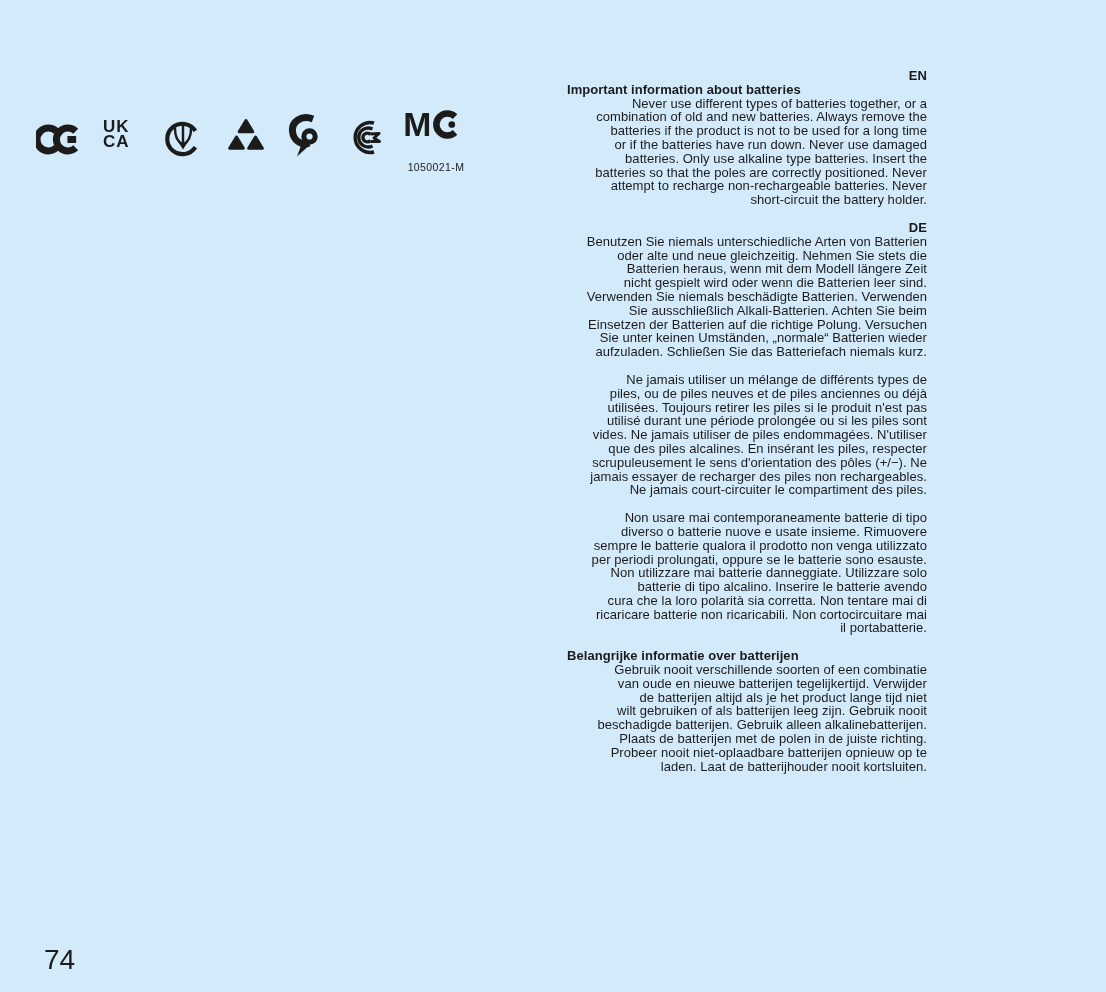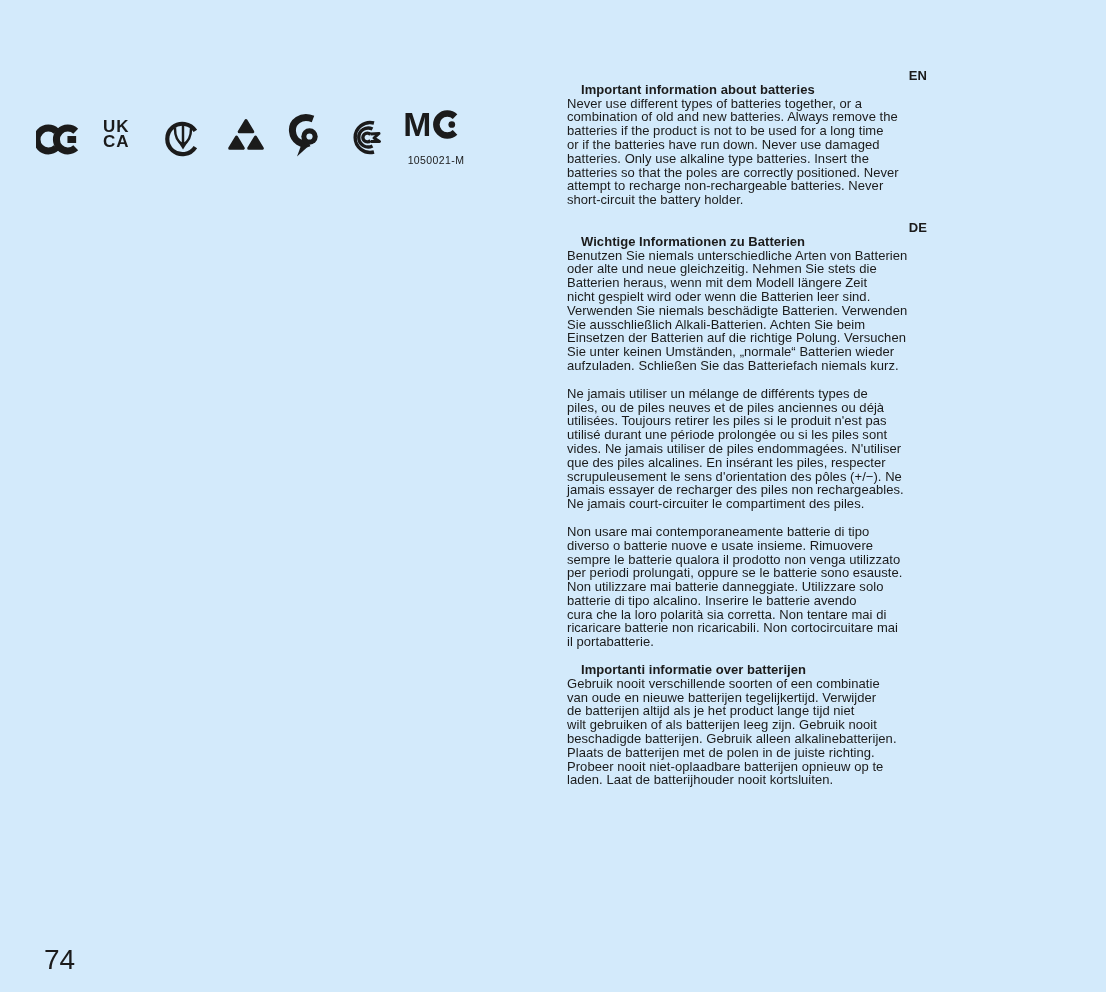--- a/index.html
+++ b/index.html
@@ -24,41 +24,41 @@
     font-weight: bold;
     font-size: 17px;
     line-height: 15px;
     letter-spacing: 1px;
     text-align: left;
   }
   .ukca div { display: block; }
 
   .mc-wrap { left: 405px; top: 110px; width: 62px; text-align: center; }
   .mc-number {
-    margin-top: 15px;
+    margin-top: 22px;
     font-size: 10.5px;
     letter-spacing: 0.4px;
     font-weight: normal;
     white-space: nowrap;
   }
 
   
   .text-column {
     position: absolute;
     left: 567px;
     top: 69px;
     width: 360px;
     font-size: 13px;
     line-height: 13.8px;
     letter-spacing: 0.05px;
   }
   .section { margin-bottom: 14px; }
   .lang-code { font-weight: bold; text-align: right; }
-  .sec-title { font-weight: bold; margin-left: 14px; }
-  .sec-body { white-space: pre; }
+  .sec-title { font-weight: bold; }
+  .sec-body { white-space: pre; text-align: right; }
 
   
   .page-number {
     position: absolute;
     left: 44px;
     top: 944px;
     font-size: 28px;
     font-weight: normal;
   }
 </style>
@@ -137,21 +137,20 @@
 batteries if the product is not to be used for a long time
 or if the batteries have run down. Never use damaged
 batteries. Only use alkaline type batteries. Insert the
 batteries so that the poles are correctly positioned. Never
 attempt to recharge non-rechargeable batteries. Never
 short-circuit the battery holder.</div>
   </div>
 
   <div class="section">
     <div class="lang-code">DE</div>
-    <div class="sec-title">Wichtige Informationen zu Batterien</div>
     <div class="sec-body">Benutzen Sie niemals unterschiedliche Arten von Batterien
 oder alte und neue gleichzeitig. Nehmen Sie stets die
 Batterien heraus, wenn mit dem Modell längere Zeit
 nicht gespielt wird oder wenn die Batterien leer sind.
 Verwenden Sie niemals beschädigte Batterien. Verwenden
 Sie ausschließlich Alkali-Batterien. Achten Sie beim
 Einsetzen der Batterien auf die richtige Polung. Versuchen
 Sie unter keinen Umständen, „normale“ Batterien wieder
 aufzuladen. Schließen Sie das Batteriefach niemals kurz.</div>
   </div>
@@ -174,21 +173,21 @@
 sempre le batterie qualora il prodotto non venga utilizzato
 per periodi prolungati, oppure se le batterie sono esauste.
 Non utilizzare mai batterie danneggiate. Utilizzare solo
 batterie di tipo alcalino. Inserire le batterie avendo
 cura che la loro polarità sia corretta. Non tentare mai di
 ricaricare batterie non ricaricabili. Non cortocircuitare mai
 il portabatterie.</div>
   </div>
 
   <div class="section">
-    <div class="sec-title">Importanti informatie over batterijen</div>
+    <div class="sec-title">Belangrijke informatie over batterijen</div>
     <div class="sec-body">Gebruik nooit verschillende soorten of een combinatie
 van oude en nieuwe batterijen tegelijkertijd. Verwijder
 de batterijen altijd als je het product lange tijd niet
 wilt gebruiken of als batterijen leeg zijn. Gebruik nooit
 beschadigde batterijen. Gebruik alleen alkalinebatterijen.
 Plaats de batterijen met de polen in de juiste richting.
 Probeer nooit niet-oplaadbare batterijen opnieuw op te
 laden. Laat de batterijhouder nooit kortsluiten.</div>
   </div>
 

